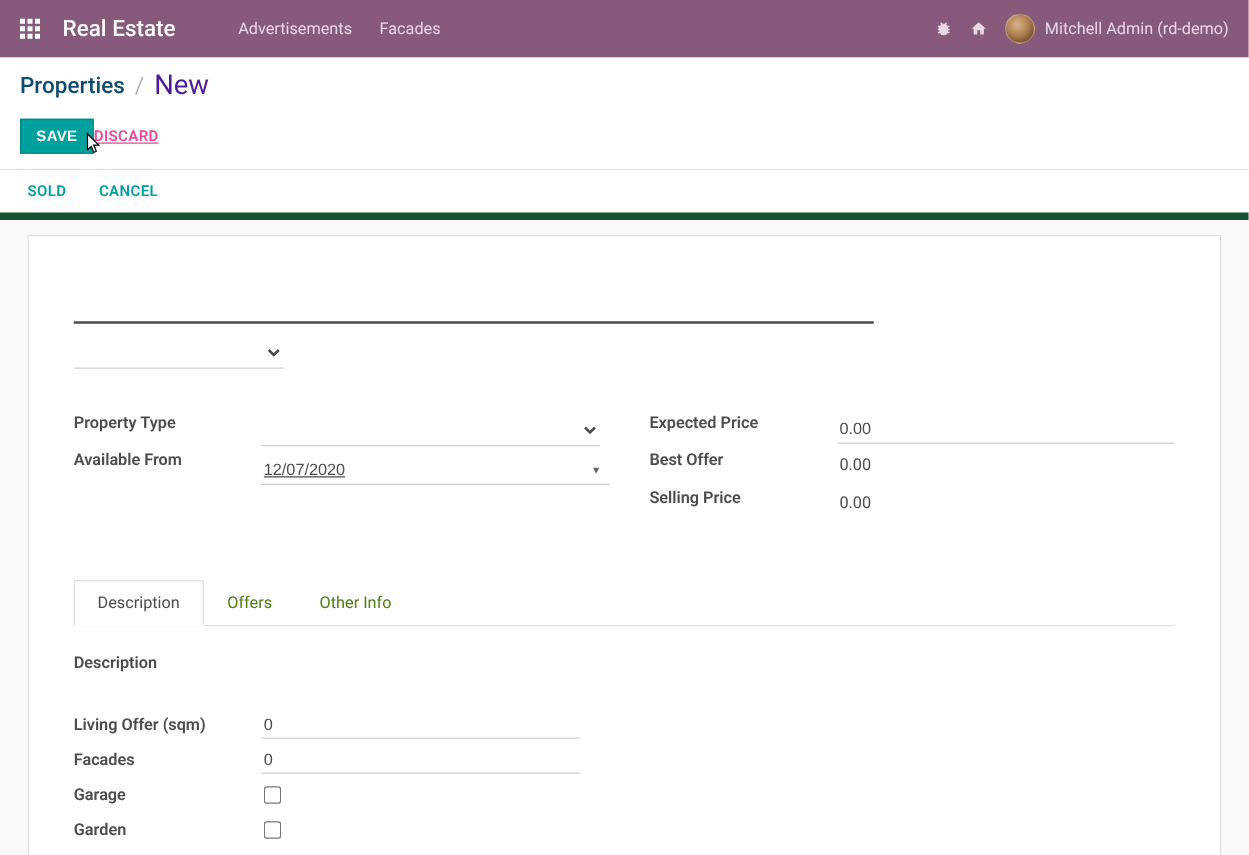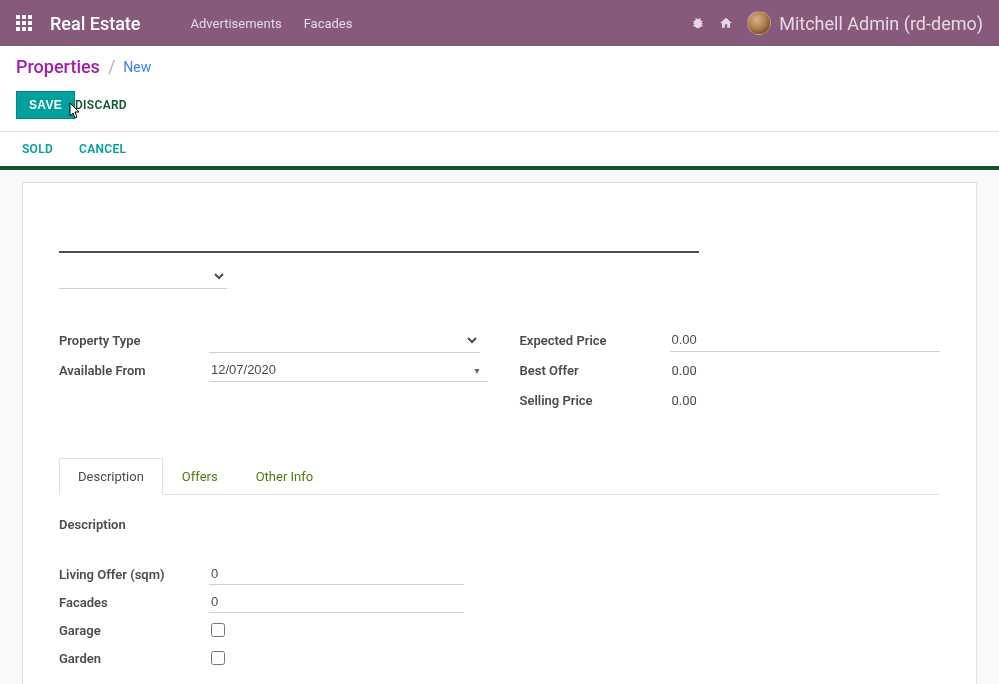--- a/index.html
+++ b/index.html
@@ -38,48 +38,48 @@
       display: flex;
       align-items: center;
       gap: 14px;
     }
     .top-icon { color: #e8d8e2; cursor: pointer; display: inline-flex; }
     .avatar {
       width: 24px; height: 24px; border-radius: 50%;
       background: radial-gradient(circle at 40% 35%, #d9b38c 0%, #b08050 45%, #4a2e17 100%);
       border: 1px solid rgba(255,255,255,.3);
     }
-    .user-line { display: flex; align-items: center; gap: 8px; color: #e8d8e2; cursor: pointer; font-size: 18px; }
+    .user-line { display: flex; align-items: center; gap: 8px; color: #e8d8e2; cursor: pointer; font-size: 13px; }
 
     .controlbar {
       background: #fff;
       border-bottom: 1px solid #dee2e6;
       padding: 10px 16px 12px 16px;
     }
     .breadcrumb {
       display: flex; align-items: center; gap: 8px;
       padding-bottom: 14px;
     }
-    .breadcrumb a { color: #a21caf; font-size: 18px; font-weight: 500; cursor: pointer; text-decoration: none; }
+    .breadcrumb a { color: #0c4a6e; font-size: 18px; font-weight: 500; cursor: pointer; text-decoration: none; }
     .breadcrumb .sep { color: #b3b3b3; font-size: 18px; }
-    .breadcrumb .current { color: #3b82f6; font-size: 14px; }
+    .breadcrumb .current { color: #4c1d95; font-size: 22px; }
     .btnrow { display: flex; align-items: center; }
     .btn-save {
       background: #00a09d; color: #fff; border: 1px solid #008784;
       padding: 6px 12px; font-size: 12px; font-weight: 600;
       letter-spacing: 0.3px; cursor: pointer; position: relative;
     }
     .cursor-icon {
       position: absolute; bottom: -6px; right: -10px;
     }
-    .link-discard { color: #14532d; font-size: 12px; font-weight: 600; letter-spacing: .3px; cursor: pointer; }
+    .link-discard { color: #ec4899; font-size: 12px; font-weight: 600; letter-spacing: .3px; cursor: pointer; text-decoration: underline; }
 
     .statusbar {
       background: #fff;
-      border-bottom: 4px solid #14532d;
+      border-bottom: 6px solid #14532d;
       padding: 10px 22px;
       display: flex;
       gap: 26px;
     }
     .status-link { color: #00a09d; font-size: 12px; font-weight: 600; letter-spacing: .3px; cursor: pointer; }
 
     .sheet-wrap { padding: 0 22px 22px 22px; }
     .sheet {
       background: #fff;
       border: 1px solid #dee2e6;
@@ -94,21 +94,21 @@
       width: 168px; border: none; border-bottom: 1px solid #cfcfcf;
       background: transparent; font-size: 13px; padding: 4px 2px;
       margin-top: 10px; color: #4c4c4c; outline: none;
       cursor: pointer;
     }
 
     .form-grid {
       display: flex; gap: 40px; margin-top: 36px;
     }
     .form-col { flex: 1; }
-    .form-row { display: flex; align-items: center; min-height: 30px; }
+    .form-row { display: flex; min-height: 30px; }
     .form-label { width: 150px; font-size: 13px; font-weight: 600; color: #4c4c4c; }
     .form-widget { flex: 1; }
     .underline-select, .underline-input {
       width: 100%; border: none; border-bottom: 1px solid #cfcfcf;
       background: transparent; font-size: 13px; padding: 4px 2px;
       outline: none; color: #4c4c4c;
     }
     .readonly-val { font-size: 13px; color: #4c4c4c; padding: 4px 2px; }
 
     .tabs { margin-top: 42px; display: flex; border-bottom: 1px solid #dee2e6; }
@@ -205,21 +205,21 @@
 
     <div class="form-grid">
       <div class="form-col">
         <div class="form-row">
           <div class="form-label">Property Type</div>
           <div class="form-widget"><select class="underline-select"><option></option></select></div>
         </div>
         <div class="form-row">
           <div class="form-label">Available From</div>
           <div class="form-widget" style="display:flex;align-items:center;">
-            <input class="underline-input" style="flex: 1 1 0%;" value="12/07/2020">
+            <input class="underline-input" style="flex: 1 1 0%; text-decoration: underline;" value="12/07/2020">
             <span style="margin-left:-14px;color:#666;font-size:10px;">▾</span>
           </div>
         </div>
       </div>
       <div class="form-col">
         <div class="form-row">
           <div class="form-label">Expected Price</div>
           <div class="form-widget"><input class="underline-input" value="0.00" style=""></div>
         </div>
         <div class="form-row">

